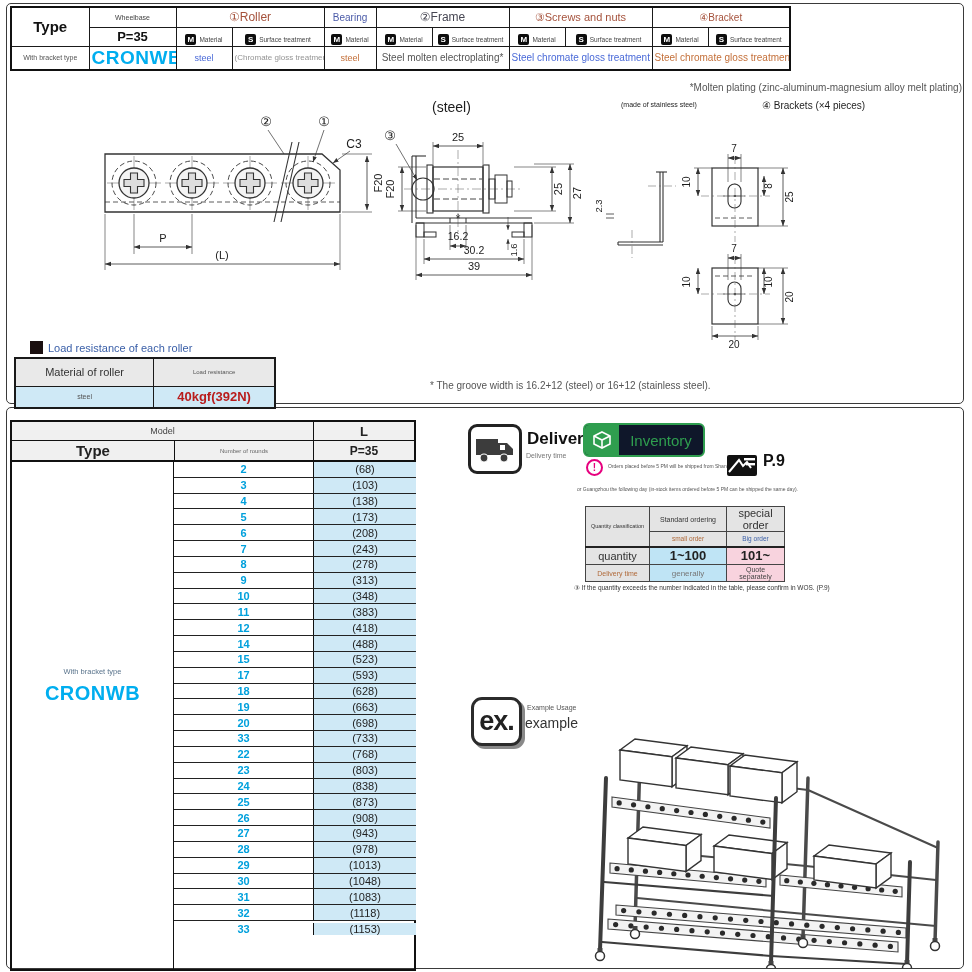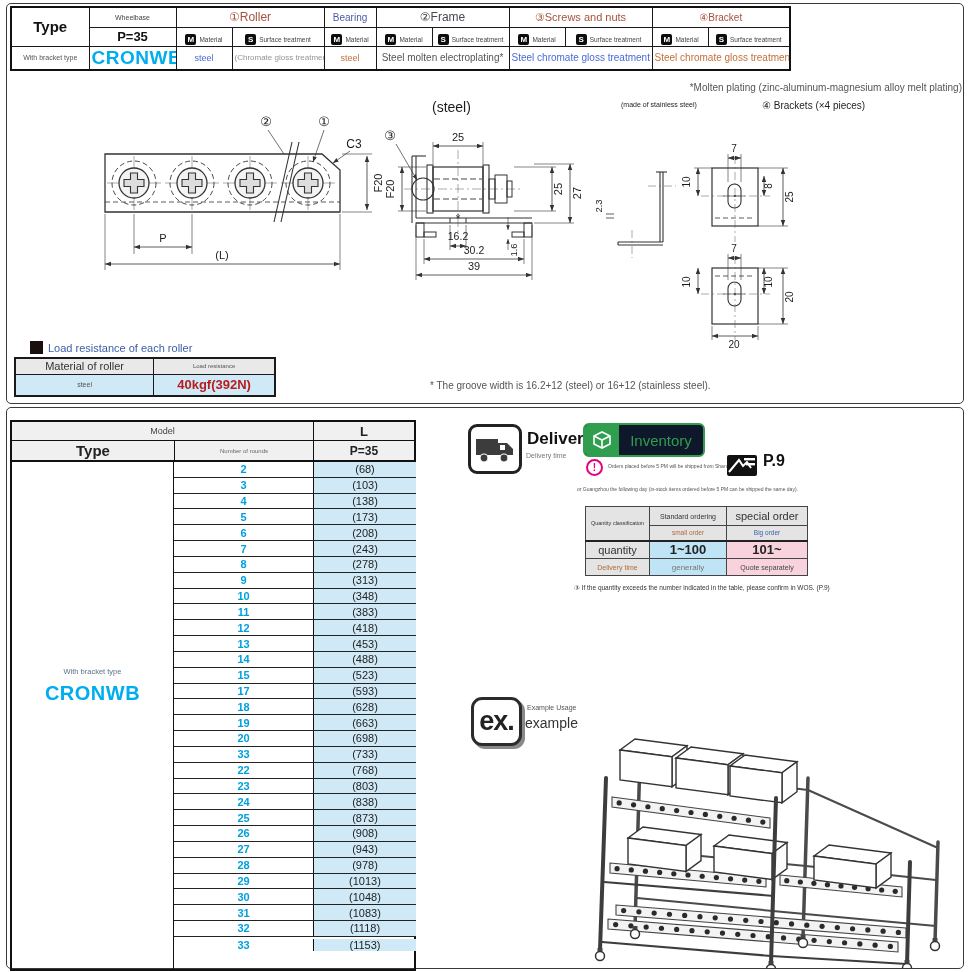--- a/index.html
+++ b/index.html
@@ -381,21 +381,21 @@
     <text x="674" y="256" font-size="10" text-anchor="middle">20</text>
   </g>
 </svg>
 
 <div class="abs lr-title" style="left:14px; top:341px;padding-left:16px;">
   <span class="lr-sq"></span>
   <span>Load resistance of each roller</span>
 </div>
 <table class="lr abs" style="left:14px; top:357px; width:262px;">
   <tbody>
-      <tr style="height:16px" class="lr-h">
+      <tr style="height:28px" class="lr-h">
     <td style="width:140px" class="lr-h1">Material of roller</td>
     <td style="width:122px" class="lr-h2">Load resistance</td>
   </tr>
   <tr style="height:22px" class="lr-d">
     <td class="lr-m">steel</td>
     <td class="lr-v">40kgf(392N)</td>
   </tr>
 </tbody>
   </table>
 <div class="abs note-groove" style="left:430px; top:380px;">* The groove width is 16.2+12 (steel) or 16+12 (stainless steel).</div>
@@ -454,24 +454,20 @@
         </div>
         <div class="mt-row">
           <div class="mt-num">11</div>
           <div class="mt-len">(383)</div>
         </div>
         <div class="mt-row">
           <div class="mt-num">12</div>
           <div class="mt-len">(418)</div>
         </div>
         <div class="mt-row">
-          <div class="mt-num">13</div>
-          <div class="mt-len">(453)</div>
-        </div>
-        <div class="mt-row">
           <div class="mt-num">14</div>
           <div class="mt-len">(488)</div>
         </div>
         <div class="mt-row">
           <div class="mt-num">15</div>
           <div class="mt-len">(523)</div>
         </div>
         <div class="mt-row">
           <div class="mt-num">17</div>
           <div class="mt-len">(593)</div>
@@ -578,21 +574,21 @@
   <rect x="17" y="3" width="11" height="2.4" fill="#fff"></rect>
   <rect x="19" y="8" width="9" height="2.4" fill="#fff"></rect>
 </svg>
 <div class="p9">P.9</div>
 
 <table class="qt">
   <tbody>
       <tr style="height:19px">
     <td rowspan="2" class="qt-gray qt-cls" style="width:64px">Quantity classification</td>
     <td class="qt-gray qt-std" style="width:77px">Standard ordering</td>
-    <td class="qt-gray qt-spc" style="width:81px">special order</td>
+    <td class="qt-gray qt-spc" style="width:58px">special order</td>
   </tr>
   <tr style="height:15px">
     <td class="qt-gray qt-sml">small order</td>
     <td class="qt-gray qt-big">Big order</td>
   </tr>
   <tr style="height:18px; border-top:2px solid #222;">
     <td class="qt-gray qt-qty">quantity</td>
     <td class="qt-blue qt-rangeb">1~100</td>
     <td class="qt-pink qt-ranges">101~</td>
   </tr>

